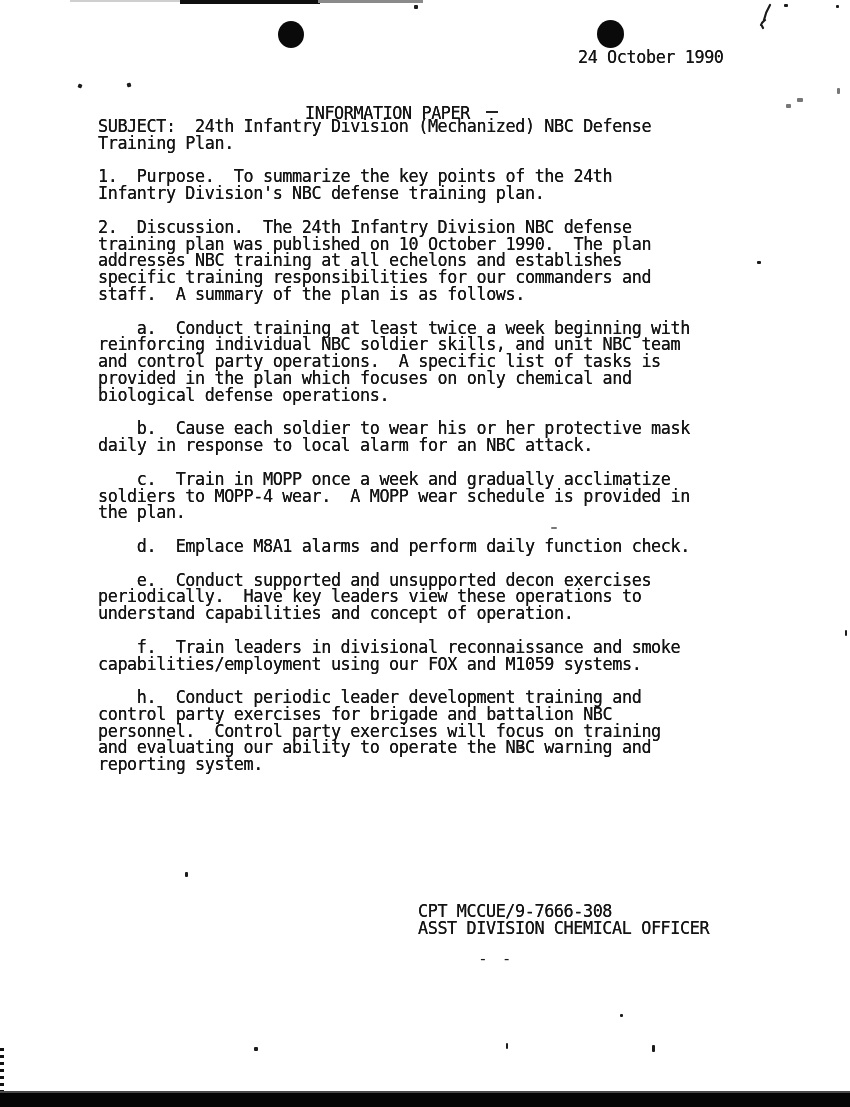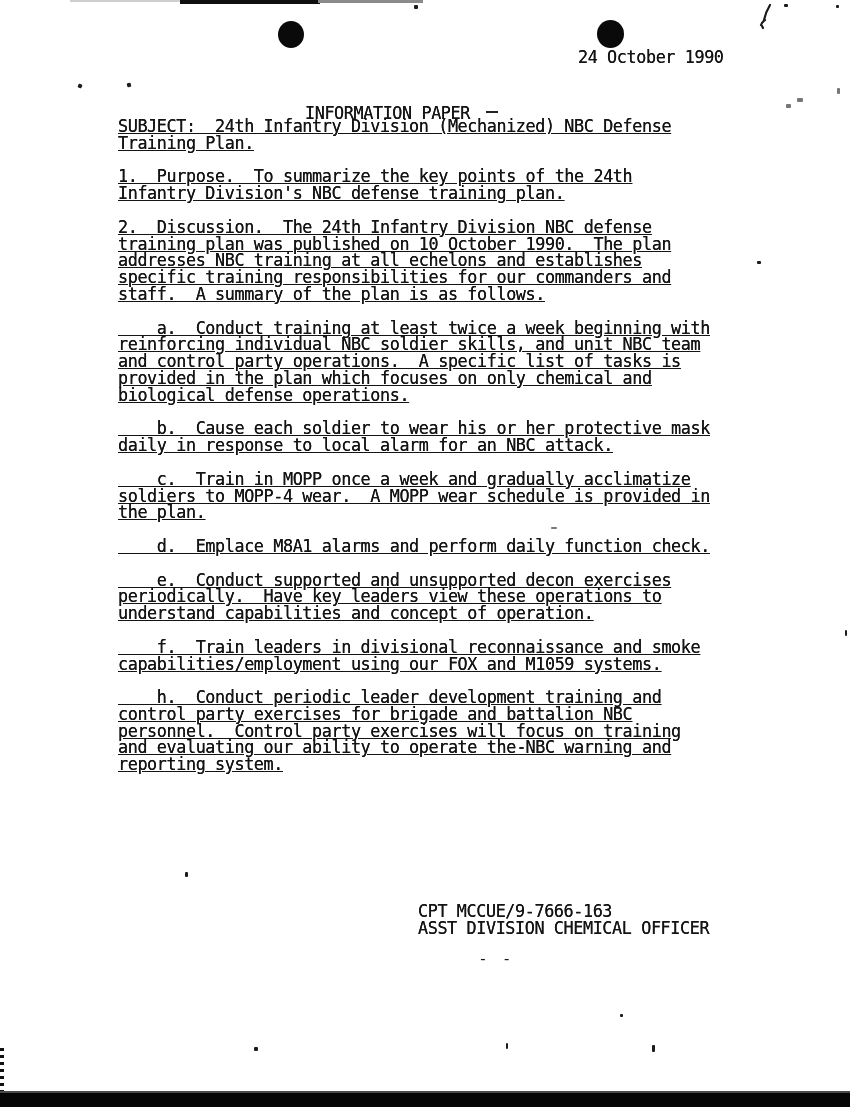--- a/index.html
+++ b/index.html
@@ -14,21 +14,21 @@
   }
   .mono{
     white-space:pre;
     font-size:16.8px;
     line-height:16.8px;
     letter-spacing:-0.4px;
     color:#141414;
     text-shadow:0 0 0.5px #141414;
   }
   .abs{position:absolute;}
-  .doc-body{position:absolute;top:118px;left:118px;width:700px;text-decoration:underline;}
+  .doc-body{position:absolute;top:118px;left:98px;width:700px;}
   .para{margin:0 0 16.8px 0;}
   .punch-hole{
     position:absolute;width:26px;height:27px;border-radius:50%;
     background:#0a0a0a;
   }
   .speck{position:absolute;background:#1c1c1c;border-radius:1px;}
   .speck.gray{background:#777;}
   .top-strip{position:absolute;top:0;left:180px;width:140px;height:4px;background:#0f0f0f;}
   .top-strip-gray{position:absolute;top:0;left:318px;width:105px;height:3px;background:#8a8a8a;}
   .top-strip-faint{position:absolute;top:0;left:70px;width:112px;height:2px;background:#cfcfcf;}
@@ -117,21 +117,21 @@
     <div class="mono para">    f.  Train leaders in divisional reconnaissance and smoke
 capabilities/employment using our FOX and M1059 systems.
 </div>
     <div class="mono para">    h.  Conduct periodic leader development training and
 control party exercises for brigade and battalion NBC
 personnel.  Control party exercises will focus on training
 and evaluating our ability to operate the NBC warning and
 reporting system.</div>
   </div>
 
-  <div class="mono sig-block">CPT MCCUE/9-7666-163
+  <div class="mono sig-block">CPT MCCUE/9-7666-308
 ASST DIVISION CHEMICAL OFFICER</div>
 
   <div class="footer-mark">- -</div>
 
   <div class="edge-dashes"></div>
   <div class="bottom-band"></div>
 
 </div>
 
 </body></html>

